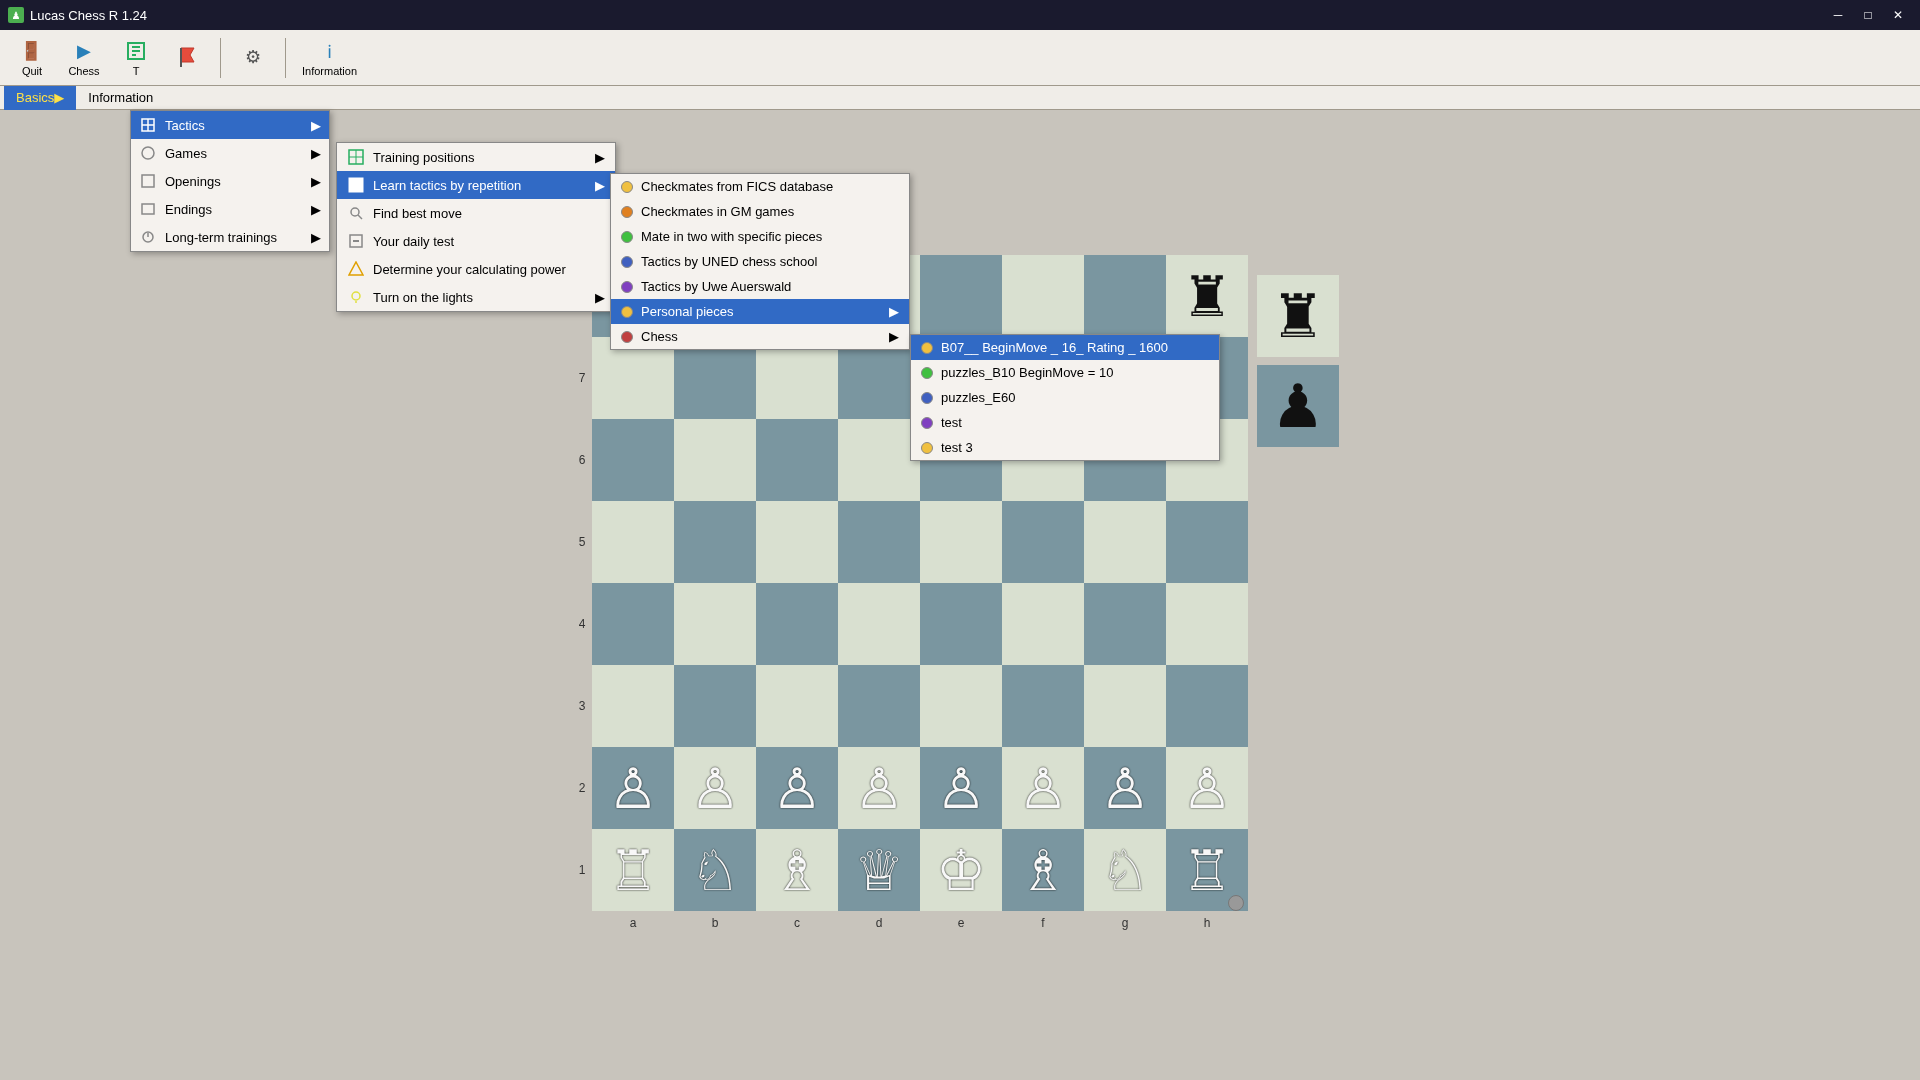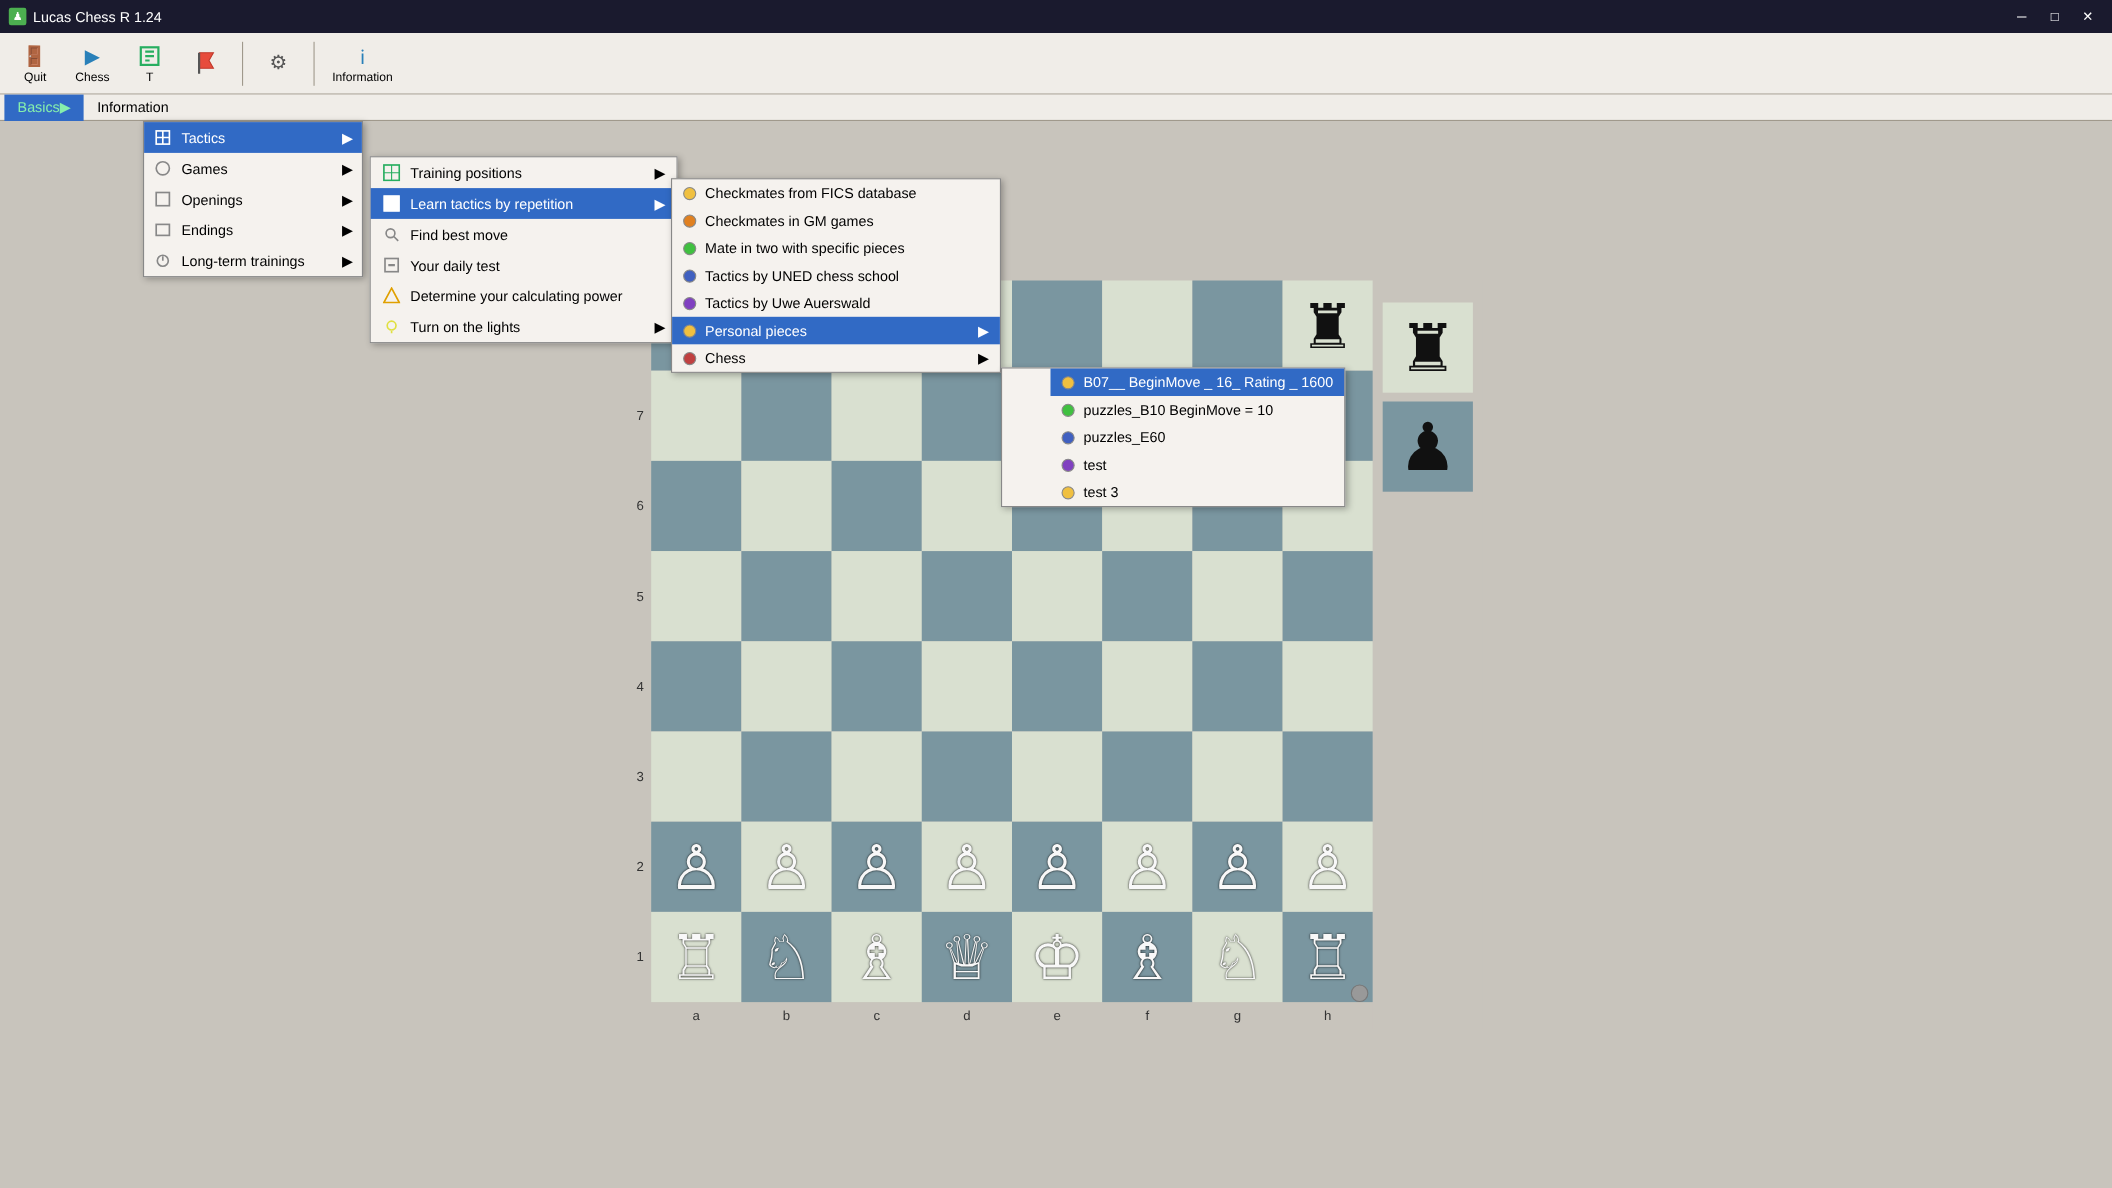--- a/index.html
+++ b/index.html
@@ -102,21 +102,21 @@
       border-bottom: 1px solid #a0998c;
     }
     .menu-item {
       padding: 2px 12px;
       cursor: pointer;
       height: 24px;
       display: flex;
       align-items: center;
       font-size: 13px;
     }
-    .menu-item:hover, .menu-item.active { background: #316AC5; color: #86efac; }
+    .menu-item:hover, .menu-item.active { background: #316AC5; color: #fde047; }
 
     
     .main-content {
       display: flex;
       height: calc(1080px - 30px - 56px - 24px);
       position: relative;
     }
 
     
     .chess-area {
@@ -202,21 +202,21 @@
       cursor: pointer;
       gap: 8px;
       white-space: nowrap;
     }
     .menu-l2-item.active { background: #316AC5; color: white; }
     .menu-l2-item .arrow { margin-left: auto; }
 
     
     .menu-l3 {
       position: absolute;
-      top: 52px;
+      top: 63px;
       left: 610px;
       background: #f5f2ee;
       border: 1px solid #888;
       box-shadow: 2px 2px 6px rgba(0,0,0,0.3);
       min-width: 300px;
     }
     .menu-l3-item {
       display: flex;
       align-items: center;
       padding: 5px 10px;
@@ -237,21 +237,20 @@
       box-shadow: 2px 2px 6px rgba(0,0,0,0.3);
       min-width: 310px;
     }
     .menu-l4-item {
       display: flex;
       align-items: center;
       padding: 5px 10px;
       cursor: pointer;
       gap: 8px;
       white-space: nowrap;
-      margin-left: 44px;
     }
     .menu-l4-item.active { background: #316AC5; color: white; }
 
     .dot {
       width: 12px;
       height: 12px;
       border-radius: 50%;
       display: inline-block;
       flex-shrink: 0;
     }

